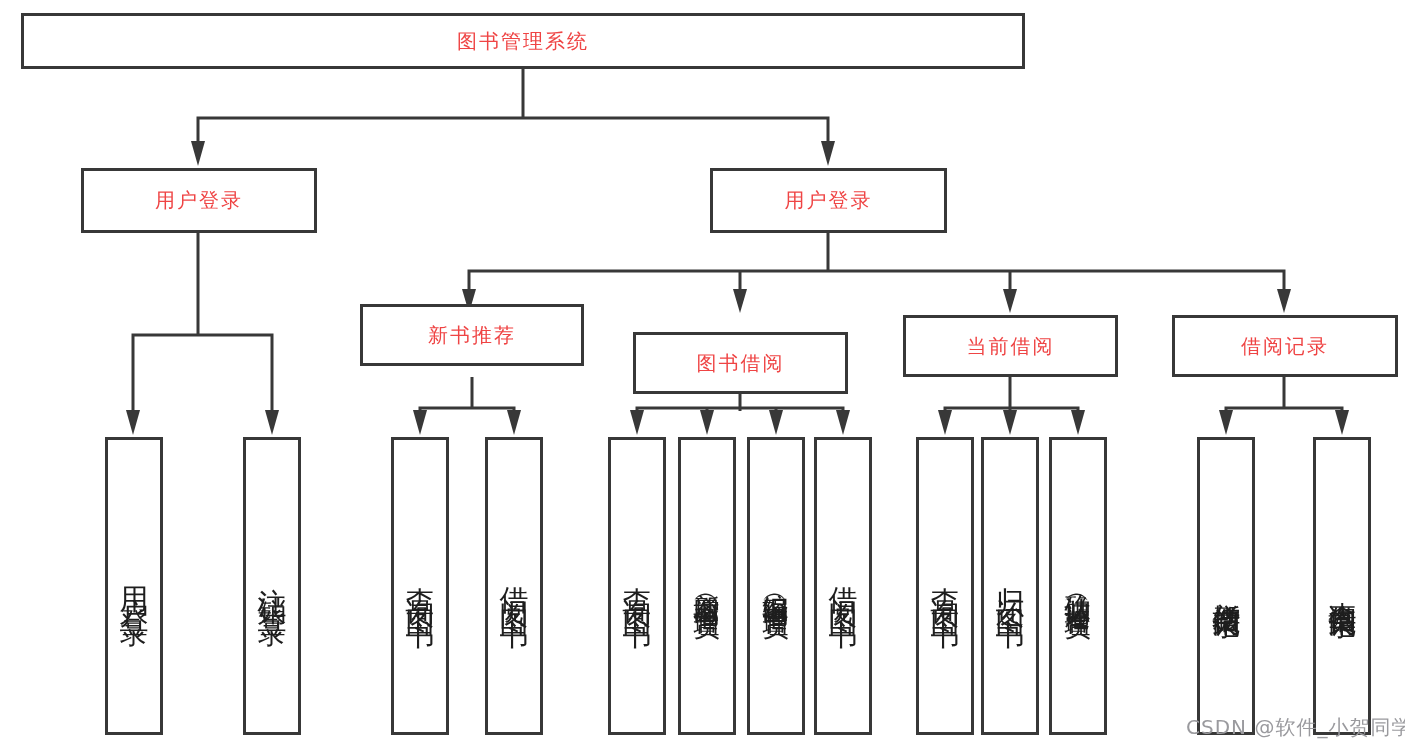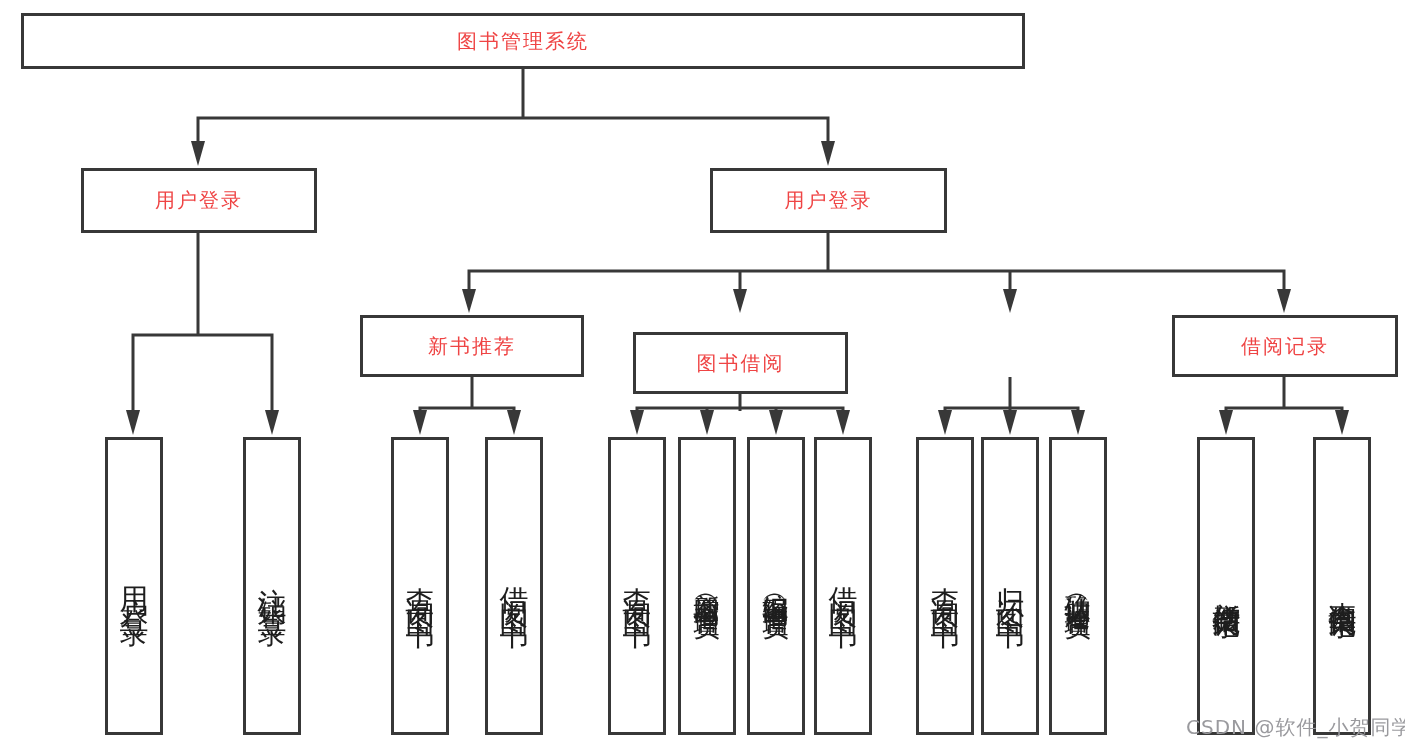--- a/index.html
+++ b/index.html
@@ -78,25 +78,28 @@
     <span class="label">图书管理系统</span>
   </div>
 
   <div class="hbox" style="left:81px; top:168px; width:236px; height:65px">
     <span class="label">用户登录</span>
   </div>
   <div class="hbox" style="left:710px; top:168px; width:237px; height:65px">
     <span class="label">用户登录</span>
   </div>
 
-  <div class="hbox" style="left:360px; top:315px; width:224px; height:62px">
+  <div class="hbox" style="left:360px; top:304px; width:224px; height:62px">
     <span class="label">新书推荐</span>
   </div>
   <div class="hbox" style="left:633px; top:332px; width:215px; height:62px">
     <span class="label">图书借阅</span>
+  </div>
+  <div class="hbox" style="left:903px; top:315px; width:215px; height:62px">
+    <span class="label">当前借阅</span>
   </div>
   <div class="hbox" style="left:1172px; top:315px; width:226px; height:62px">
     <span class="label">借阅记录</span>
   </div>
 
   <div class="vbox" style="left:105px">
     <span class="vtext v4">用户登录</span>
   </div>
   <div class="vbox" style="left:243px">
     <span class="vtext v4">注销登录</span>

